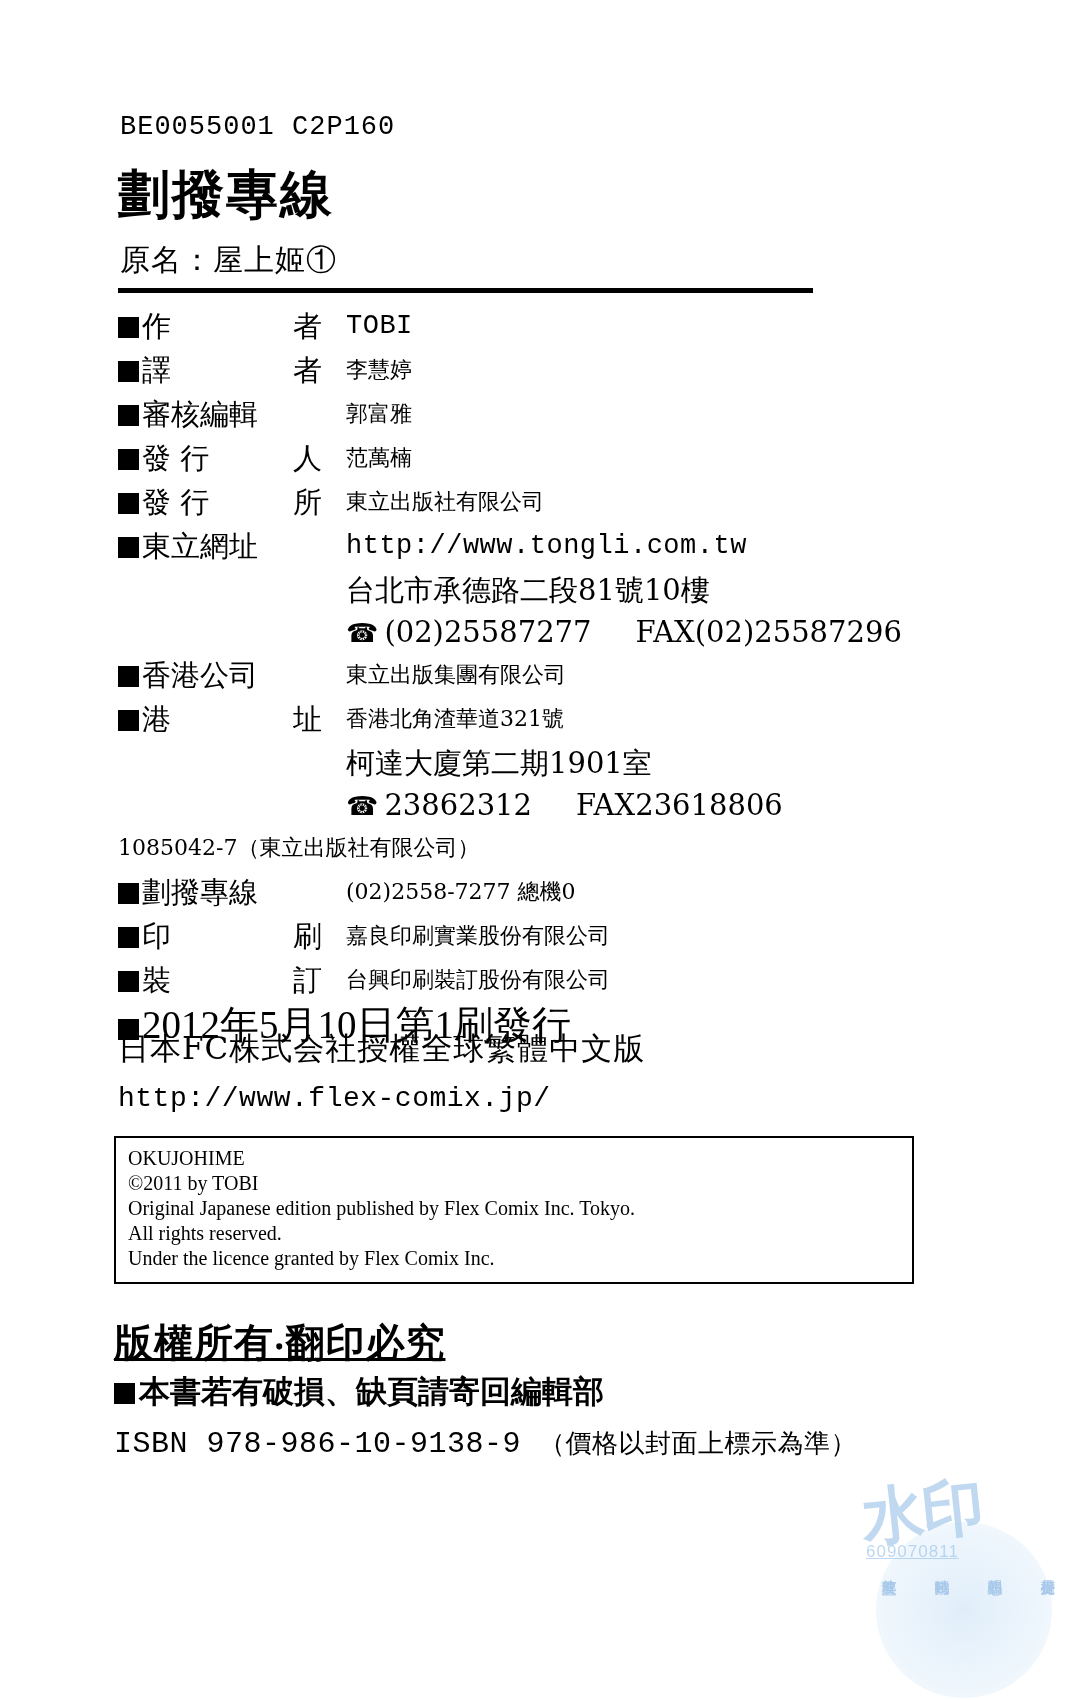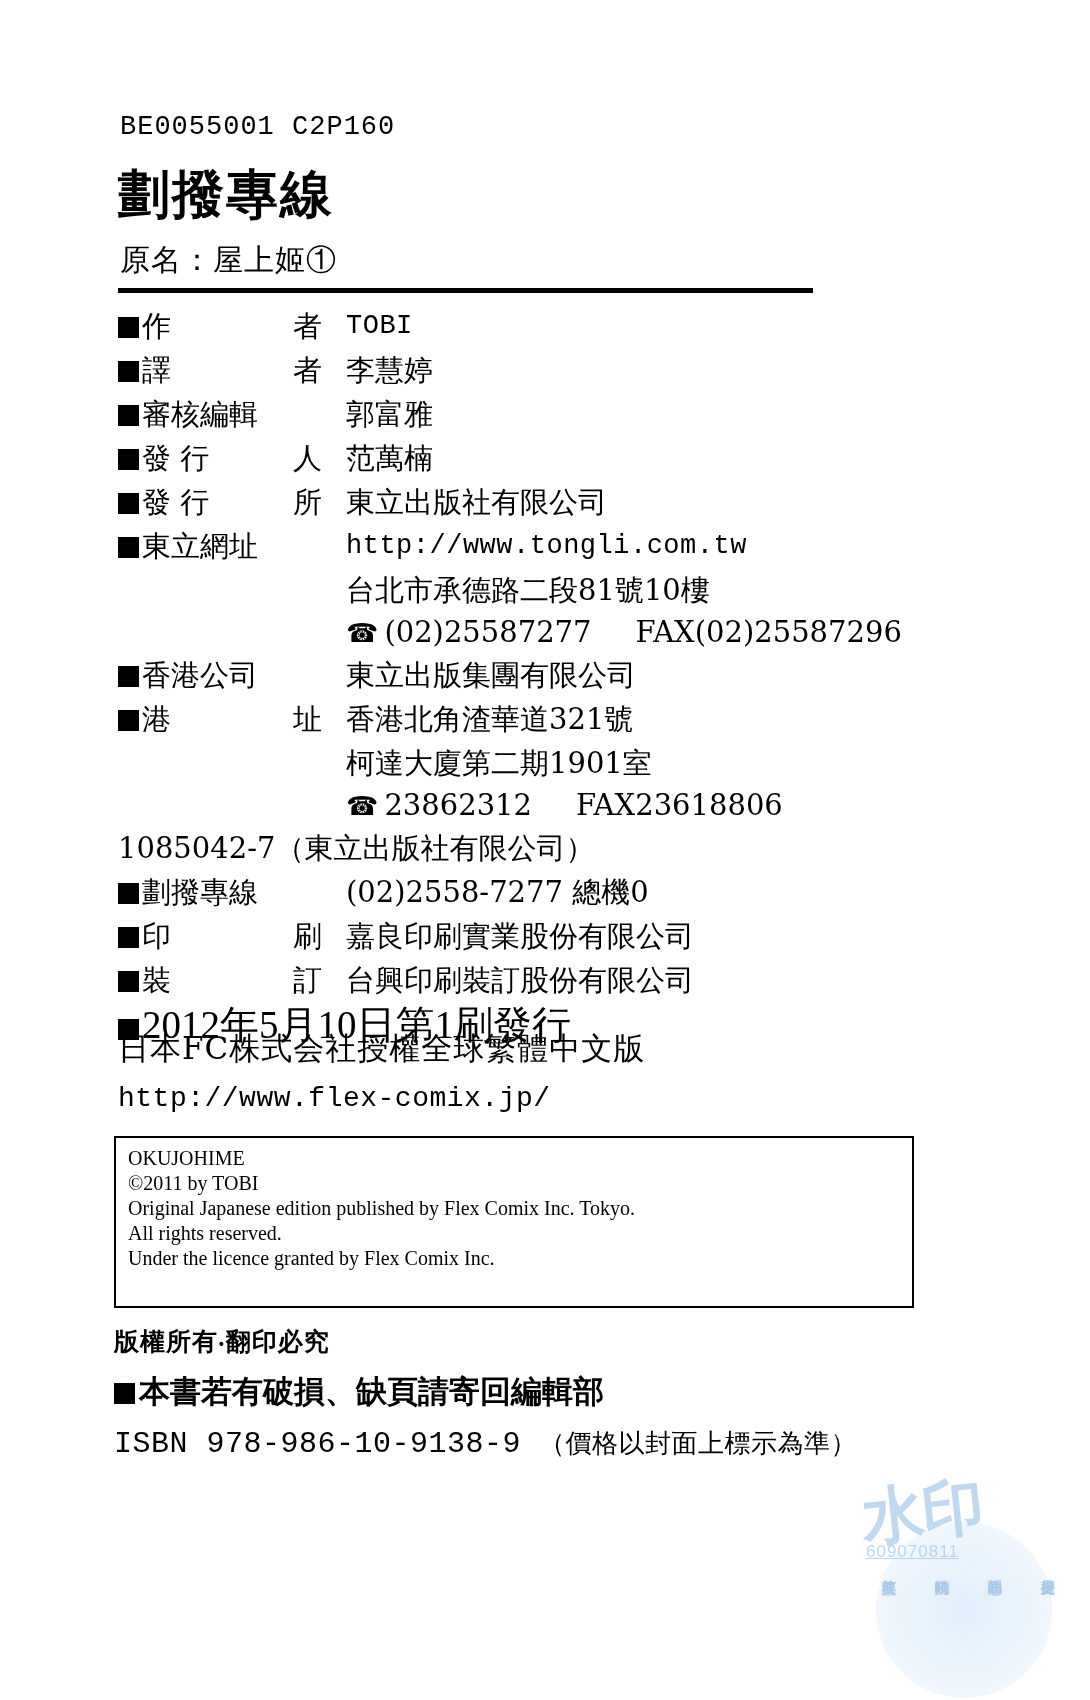--- a/index.html
+++ b/index.html
@@ -86,21 +86,21 @@
     display: inline-block;
   }
   .spread {
     display: inline-flex;
     justify-content: space-between;
     width: 180px;
     vertical-align: top;
   }
   .val {
     font-family: "DejaVu Serif", serif;
-    font-size: 29px;
+    font-size: 22px;
     line-height: 42px;
     white-space: nowrap;
   }
   .val.mono {
     font-family: "Liberation Mono", monospace;
     font-size: 27px;
     letter-spacing: 0.5px;
   }
   .sub {
     margin-left: 228px;
@@ -144,43 +144,44 @@
     top: 1083px;
     font-family: "Liberation Mono", monospace;
     font-size: 28px;
     letter-spacing: 0.5px;
   }
   .copybox {
     position: absolute;
     left: 114px;
     top: 1136px;
     width: 800px;
-    height: 172px;
+    height: 148px;
     border: 2px solid #000;
     box-sizing: border-box;
     padding: 8px 10px 0 12px;
   }
   .copybox div {
     font-family: "Liberation Serif", serif;
     font-size: 20px;
     line-height: 25px;
     white-space: nowrap;
   }
   .bottom {
     position: absolute;
     left: 114px;
     top: 1318px;
     width: 900px;
   }
   .b1 {
     font-family: "DejaVu Serif", serif;
     font-weight: bold;
-    font-size: 25px;
+    font-size: 39px;
     line-height: 48px;
     letter-spacing: 1px;
+    text-decoration: underline;
   }
   .b2 {
     font-family: "DejaVu Serif", serif;
     font-weight: bold;
     font-size: 31px;
     line-height: 50px;
   }
   .b2 .sq {
     display: inline-block;
     width: 21px;

